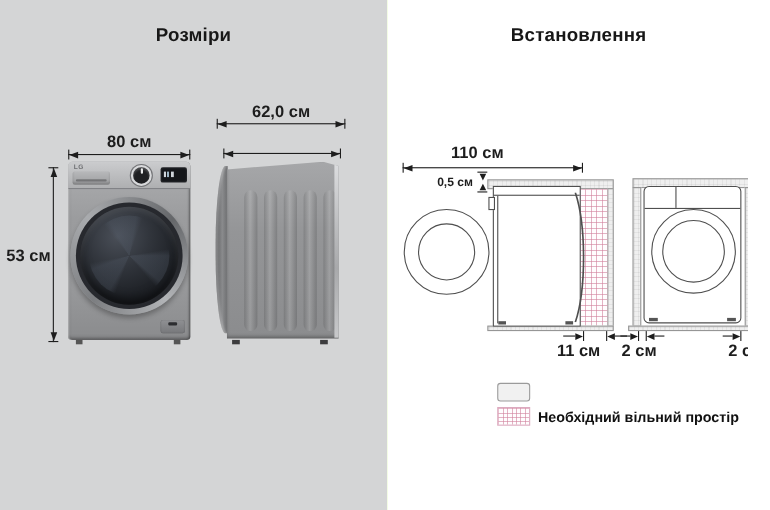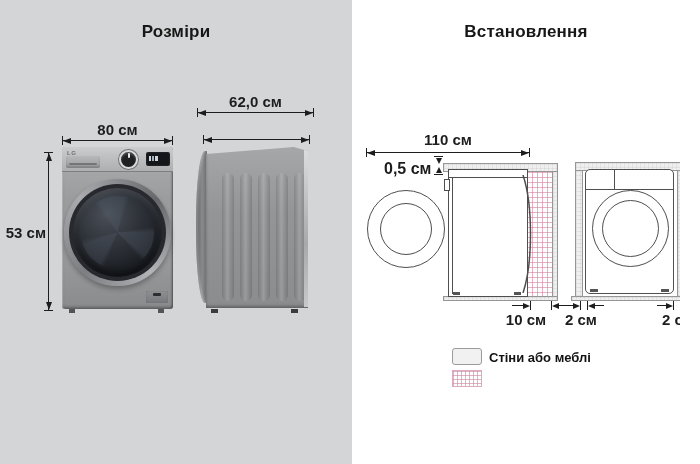--- a/index.html
+++ b/index.html
@@ -10,21 +10,21 @@
     --pink:rgba(209,128,156,.6);
   }
   *{margin:0;padding:0;box-sizing:border-box}
   body{font-family:"Liberation Sans",sans-serif;background:#fff}
   #app{position:relative;width:680px;height:464px;overflow:hidden;background:#bef264}
   .abs{position:absolute}
   .panel-left{left:0;top:0;width:352px;height:464px;background:#d4d5d6}
   .panel-right{left:352px;top:0;width:348px;height:464px;background:#ffffff}
   .sec-title{font-size:17px;font-weight:700;color:#171717;text-align:center;letter-spacing:.2px}
   .dimtext{font-size:15px;font-weight:700;color:var(--dim);text-align:center;white-space:nowrap}
-  .dimtext.sm{font-size:16px}
+  .dimtext.sm{font-size:11px}
 
   
   .dimh{position:absolute;height:9px}
   .dimh i{position:absolute;display:block}
   .dimh .dl{left:0;right:0;top:4px;height:1px;background:var(--dim)}
   .dimh .tl{left:0;top:0;width:1px;height:9px;background:var(--dim)}
   .dimh .tr{right:0;top:0;width:1px;height:9px;background:var(--dim)}
   .dimh .al{left:1px;top:1.5px;width:0;height:0;border-top:3px solid transparent;border-bottom:3px solid transparent;border-right:8px solid var(--dim)}
   .dimh .ar{right:1px;top:1.5px;width:0;height:0;border-top:3px solid transparent;border-bottom:3px solid transparent;border-left:8px solid var(--dim)}
 
@@ -183,21 +183,21 @@
       <div class="ws-chrome"></div>
     </div>
     <div class="foot" style="left:15px;bottom:0;width:7px;height:4px;background:#3c3c3e"></div>
     <div class="foot" style="right:10px;bottom:0;width:7px;height:4px;background:#3c3c3e"></div>
   </div>
 
   <div class="abs panel-right">
     <div class="abs sec-title" style="left:0;top:22px;width:348px">Встановлення</div>
   </div>
 
-  <div class="abs dimtext" style="left:366px;top:131px;width:164px">110 см</div>
+  <div class="abs dimtext" style="left:352px;top:131px;width:164px">110 см</div>
   <div class="dimh" style="left:366px;top:148px;width:164px">
     <i class="dl"></i>
       <i class="tl"></i>
       <i class="tr"></i>
       <i class="al"></i>
       <i class="ar"></i>
   </div>
 
   <div class="abs dimtext sm" style="left:384px;top:160px;width:46px;text-align:right">0,5 см</div>
   <div class="vconv" style="left:434px;top:156px">
@@ -229,21 +229,21 @@
   <div class="cmark" style="left:512px;top:301px;width:19px">
     <i class="tail" style="left:0;width:11px"></i>
       <i class="hr" style="left:11px"></i>
       <i class="tick" style="left:18px"></i>
   </div>
   <div class="cmark" style="left:551px;top:301px;width:19px">
     <i class="tick" style="left:0"></i>
       <i class="hl" style="left:1px"></i>
       <i class="tail" style="left:8px;width:11px"></i>
   </div>
-  <div class="abs dimtext" style="left:498px;top:311px;width:56px">10 см</div>
+  <div class="abs dimtext" style="left:498px;top:311px;width:56px">11 см</div>
 
   <div class="abs wall" style="left:575px;top:162px;width:110px;height:9px"></div>
   <div class="abs wall" style="left:575px;top:170px;width:8px;height:127px"></div>
   <div class="abs wall" style="left:677px;top:170px;width:8px;height:127px"></div>
   <div class="abs wall" style="left:571px;top:296px;width:118px;height:5px"></div>
 
   <div class="abs mbox" style="left:585px;top:169px;width:89px;height:125px;border-radius:5px">
     <div class="thinline" style="left:0;right:0;top:19px;height:1.2px"></div>
     <div class="thinline" style="left:28px;top:0;height:19px;width:1.2px"></div>
     <div class="circ" style="left:6px;top:20px;width:77px;height:77px"></div>
@@ -270,16 +270,16 @@
       <i class="tick" style="left:16px"></i>
   </div>
   <div class="cmark" style="left:680px;top:301px;width:17px">
     <i class="tick" style="left:0"></i>
       <i class="hl" style="left:1px"></i>
       <i class="tail" style="left:8px;width:9px"></i>
   </div>
   <div class="abs dimtext" style="left:655px;top:311px;width:46px">2 см</div>
 
   <div class="abs wall-swatch" style="left:452px;top:348px;width:30px;height:17px"></div>
-  <div class="abs legend-label" style="left:489px;top:350px">Стіни або меблі</div>
   <div class="abs free-swatch" style="left:452px;top:370px;width:30px;height:17px"></div>
+  <div class="abs legend-label" style="left:489px;top:372px">Необхідний вільний простір</div>
 
 </div>
 
 </body></html>

